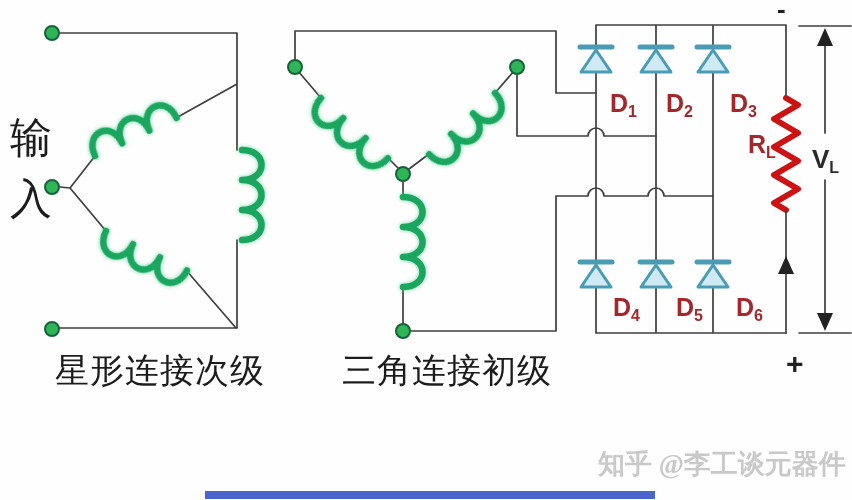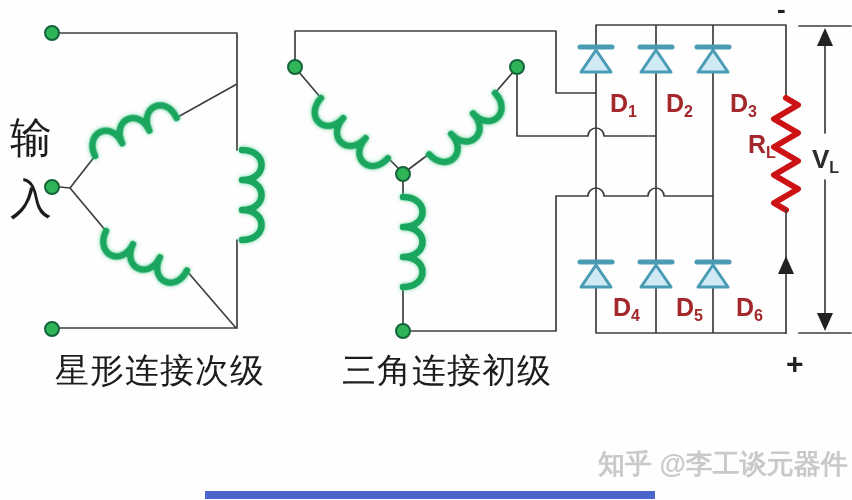--- a/index.html
+++ b/index.html
@@ -18,21 +18,21 @@
   .dlabel .sub{font-size:16px;}
   .vlabel{fill:#2b2b2b;font-size:26px;font-weight:600;}
   .vlabel .sub{font-size:16px;}
   .sign{fill:#222;font-weight:700;}
   .cjk{position:absolute;color:#1c1c1c;}
   #input-label{left:10px;top:108px;font-size:42px;font-weight:500;line-height:1.45;
                display:flex;flex-direction:column;align-items:center;}
   .caption{top:348px;font-size:34px;font-weight:500;letter-spacing:1px;}
   #caption-delta{left:55px;}
   #caption-star{left:342px;}
-  #watermark{position:absolute;left:598px;top:446px;font-size:27px;font-weight:600;color:#c9c9c9;}
+  #watermark{position:absolute;left:598px;top:446px;font-size:27px;font-weight:600;color:#c9c9c9;font-family:Liberation Serif, serif;}
   #progress-bar{position:absolute;left:205px;top:491px;width:450px;height:8px;background:#4a66cc;}
 </style>
 </head>
 <body>
 
 <div id="stage">
 
   <svg width="852" height="500" viewBox="0 0 852 500">
 
     <g>

